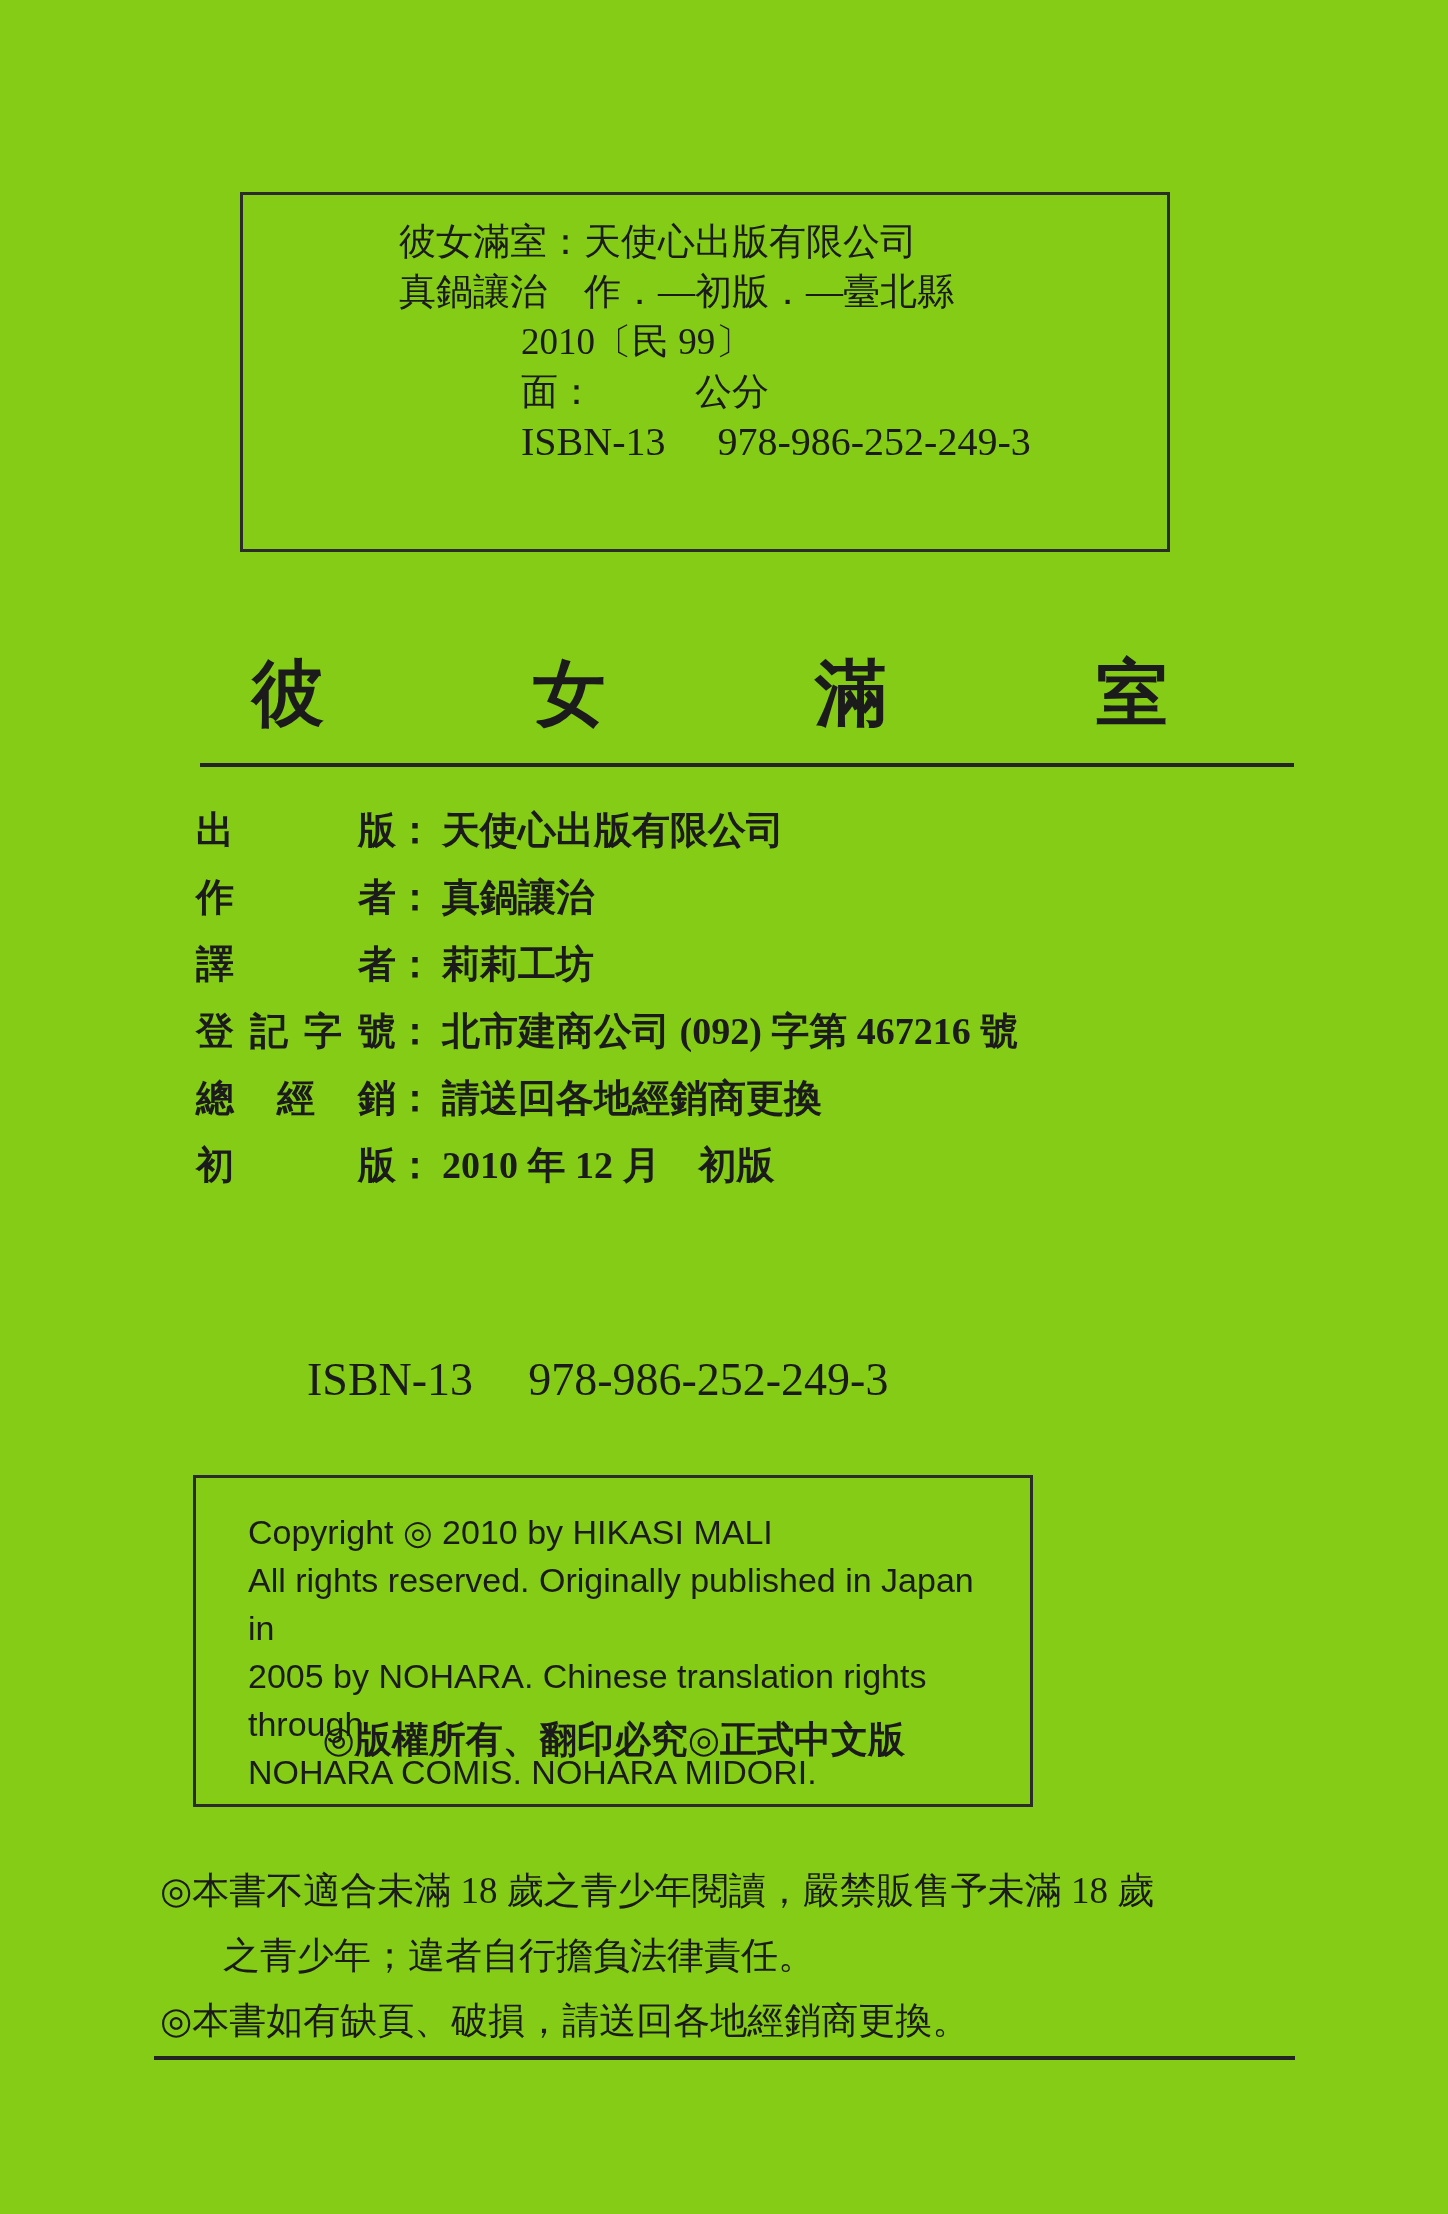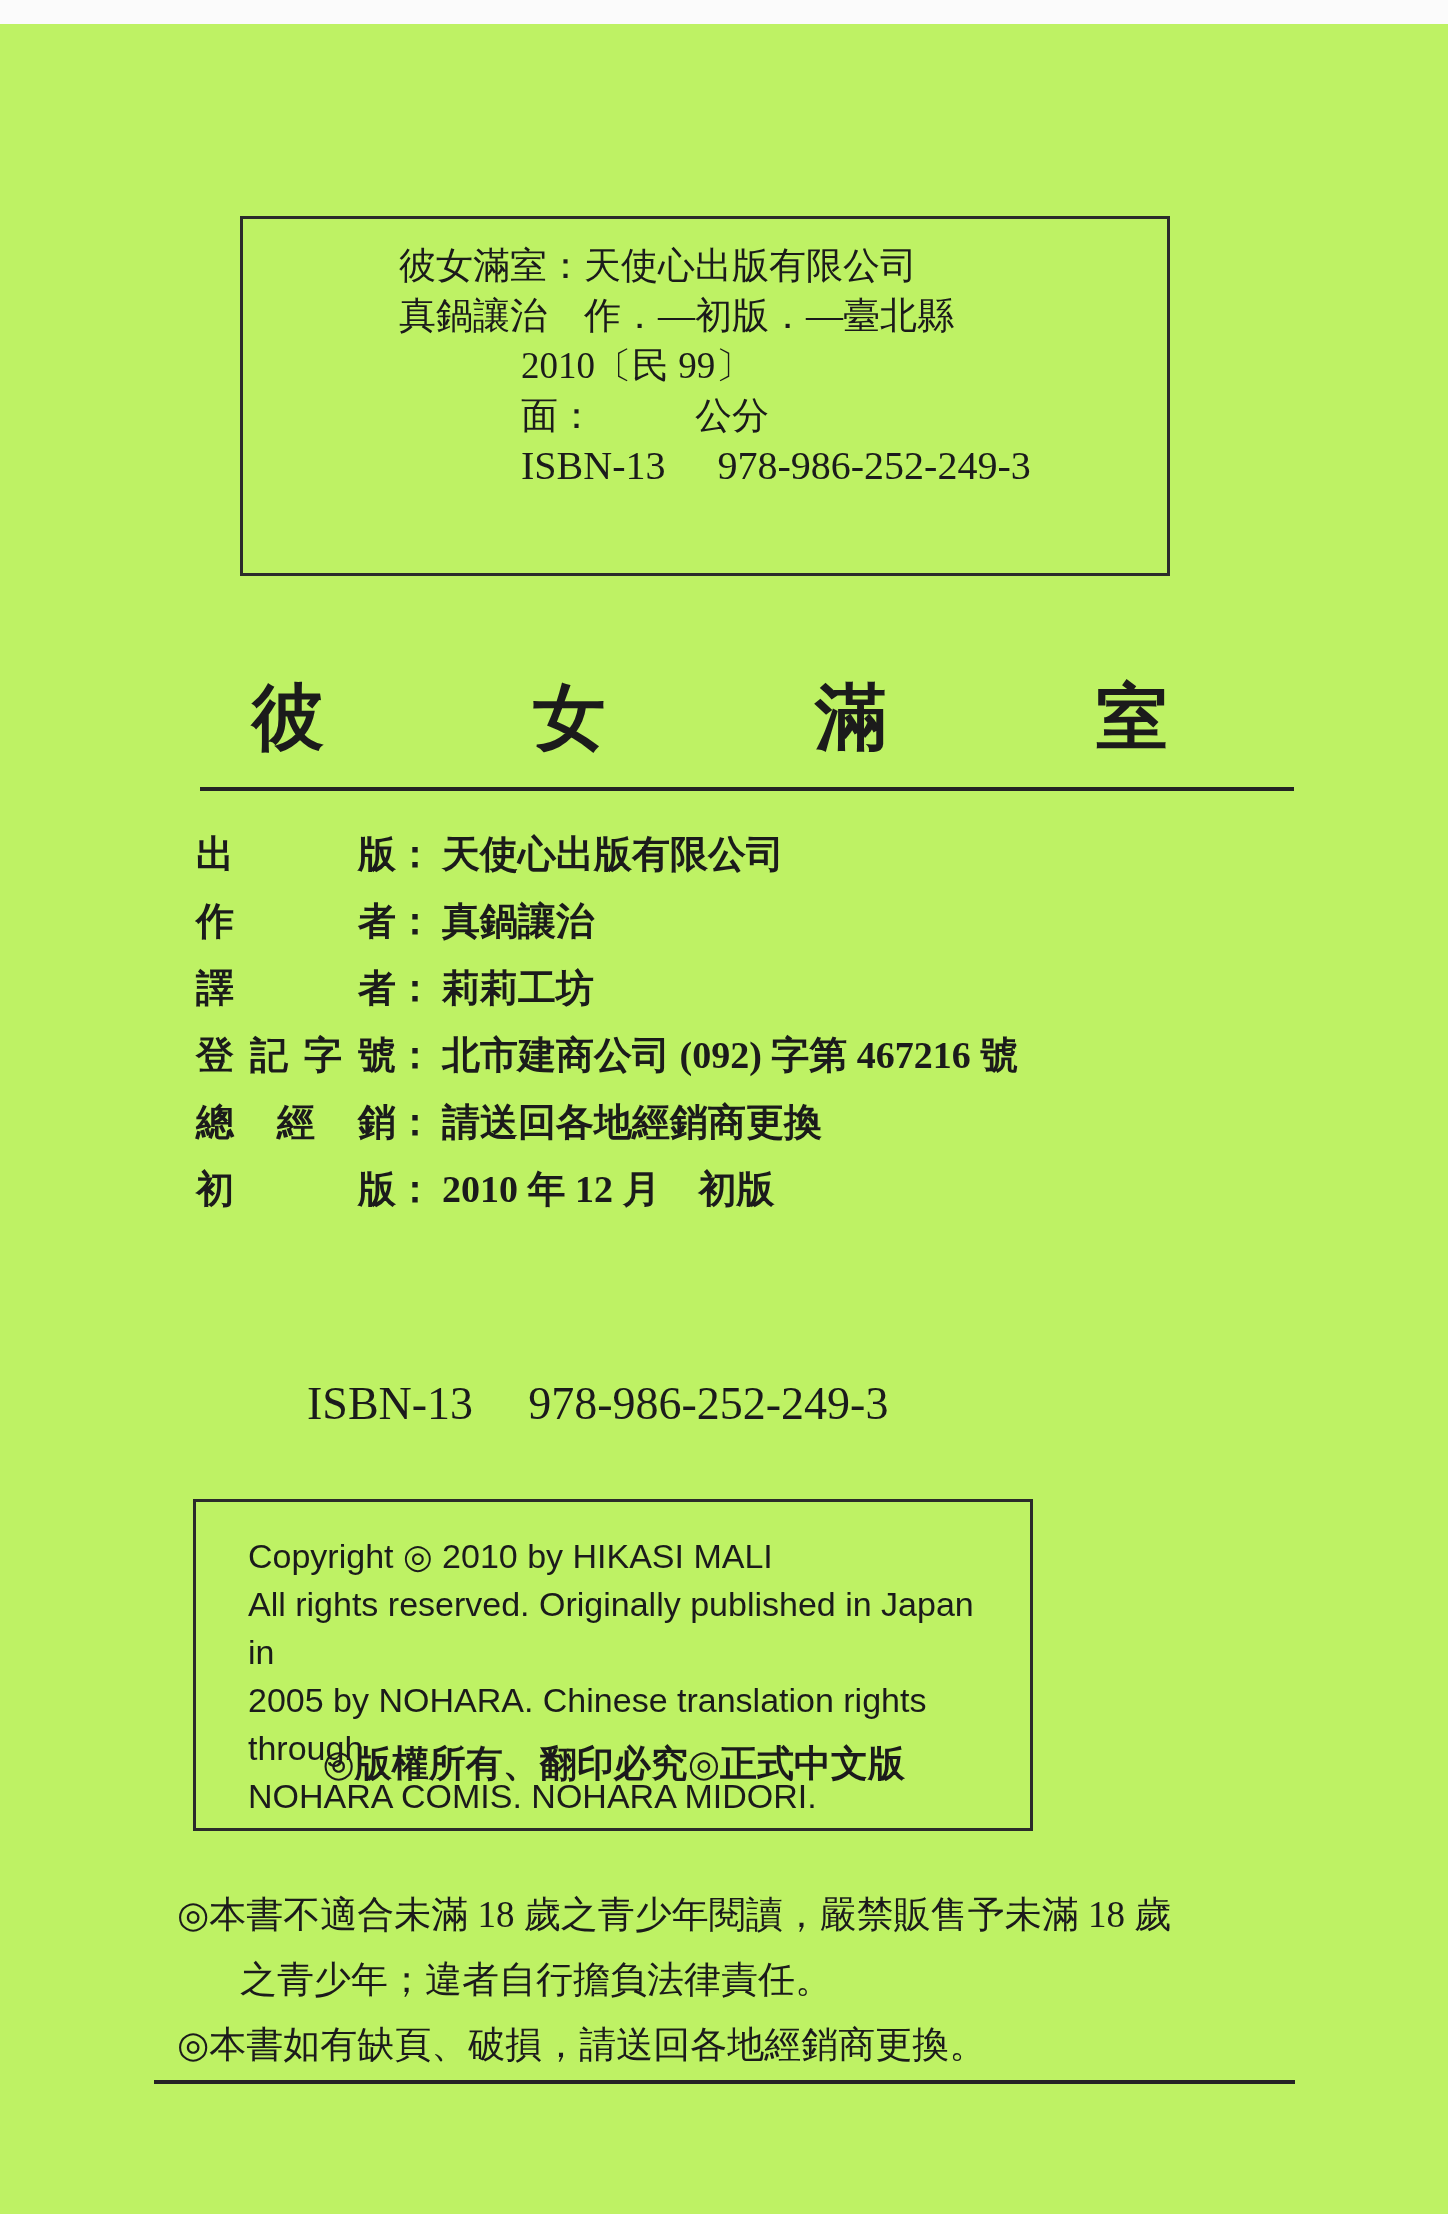--- a/index.html
+++ b/index.html
@@ -4,21 +4,21 @@
 <style>
   html,body{margin:0;padding:0;}
   body{
     width:1448px;height:2214px;
     background:#fbfbfb;
     color:#1b1b1b;
     font-family:"Liberation Serif","DejaVu Serif",serif;
     position:relative;
     overflow:hidden;
   }
-  .page{position:absolute;inset:0;background:#bef264;margin-top:24px;}
+  .page{position:absolute;inset:0;background:#84cc16;}
 
   
   .cip-box{
     position:absolute;left:240px;top:192px;width:930px;height:360px;
     border:3px solid #2b2b2b;box-sizing:border-box;
     padding-top:22px;
   }
   .cip-line{font-size:37px;line-height:50px;white-space:nowrap;}
   .cip-indent1{margin-left:156px;}
   .cip-indent2{margin-left:278px;}
@@ -62,21 +62,21 @@
     font-family:"Liberation Sans","DejaVu Sans",sans-serif;
   }
   .copy-lines{padding:30px 30px 0 52px;font-size:34px;line-height:48px;}
   .notice-row{
     position:absolute;left:36px;right:125px;top:238px;
     display:flex;justify-content:flex-end;
     font-weight:700;font-size:37px;line-height:48px;white-space:nowrap;
   }
 
   
-  .notes{position:absolute;left:177px;top:1858px;width:1180px;font-size:37px;line-height:65px;}
+  .notes{position:absolute;left:160px;top:1858px;width:1180px;font-size:37px;line-height:65px;}
   .note-line{white-space:nowrap;}
   .note-cont{padding-left:63px;}
   .bottom-rule{
     position:absolute;left:154px;top:2056px;width:1141px;height:4px;
     background:#242424;
   }
 </style>
 </head>
 <body>
 

